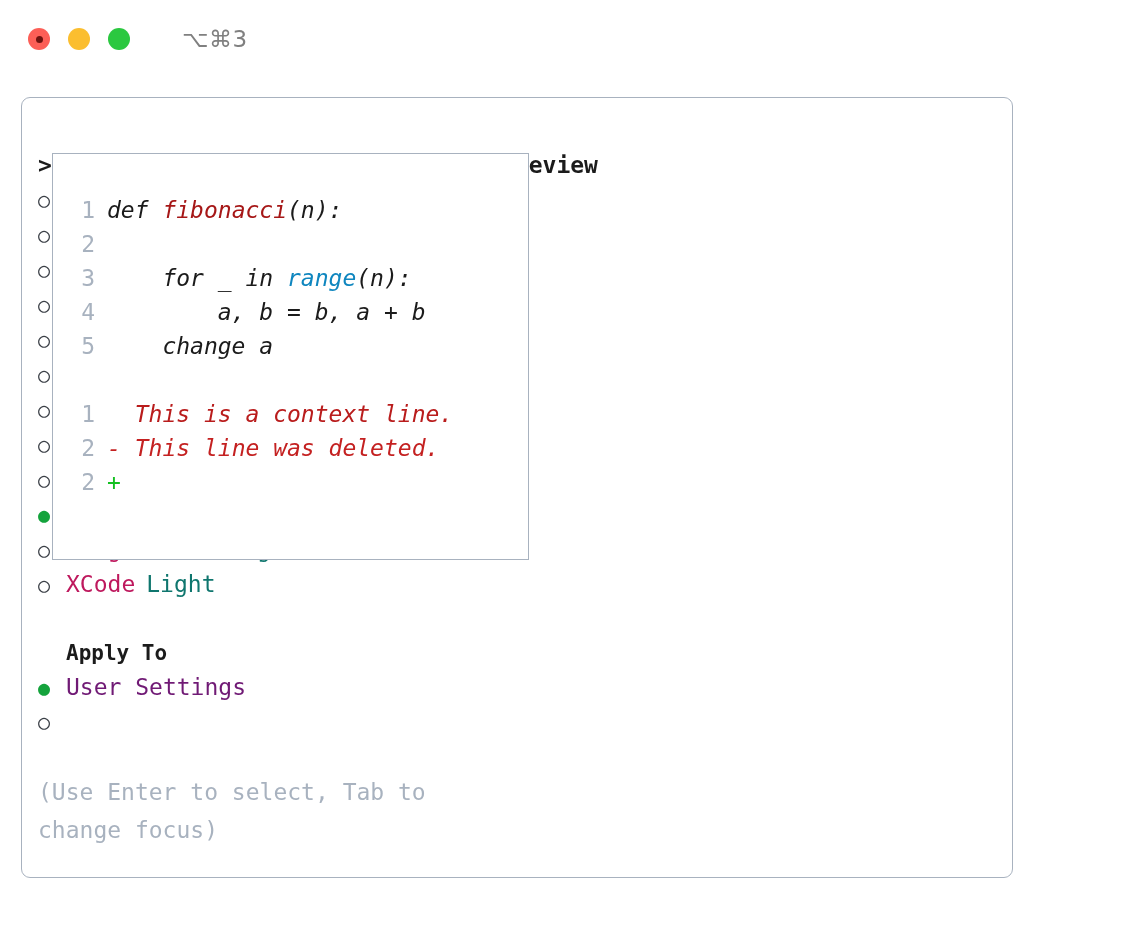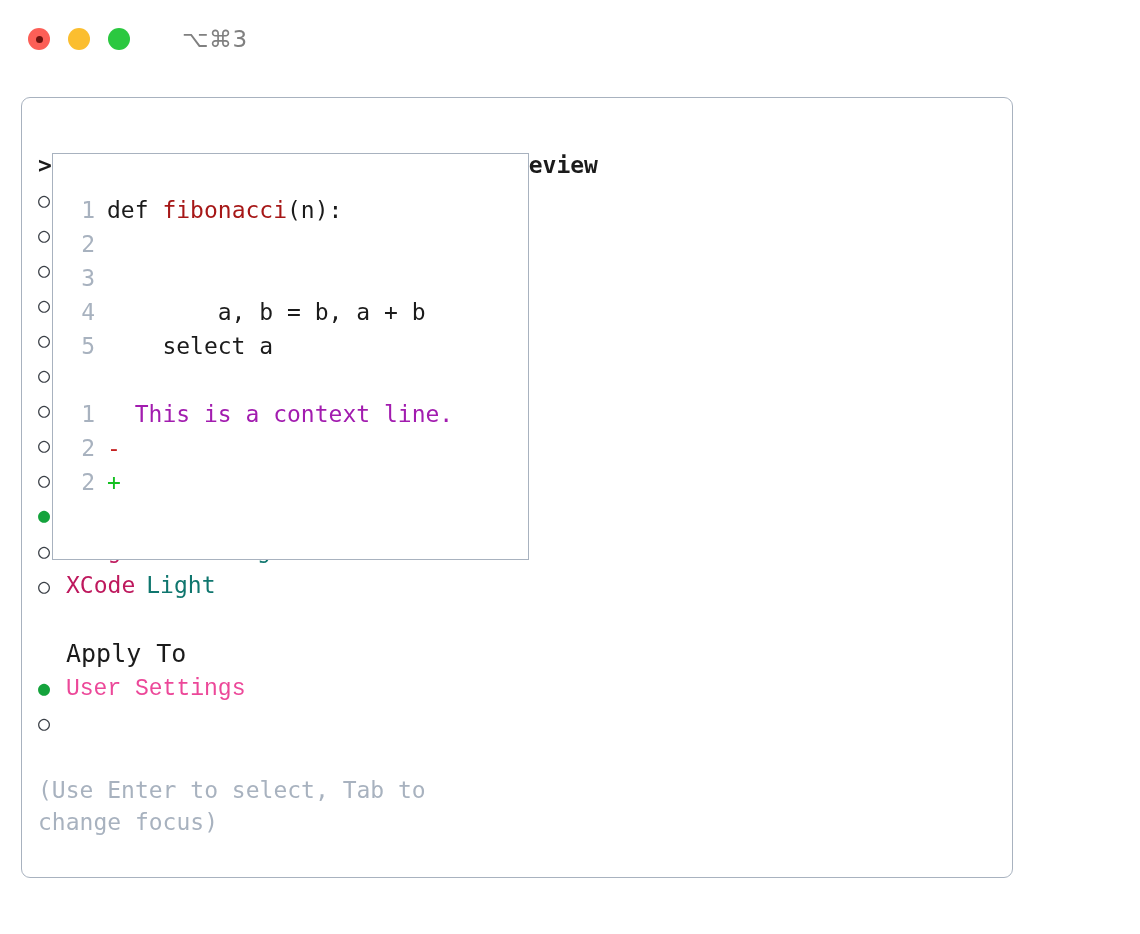--- a/index.html
+++ b/index.html
@@ -98,55 +98,55 @@
 
   .section-head {
     font-size: 23px;
     line-height: 34px;
     color: #1b1b1b;
     font-weight: bold;
     white-space: pre;
   }
 
   .subsection-head {
-    font-size: 25px;
+    font-size: 21px;
     line-height: 34px;
     color: #1b1b1b;
-    font-weight: normal;
+    font-weight: bold;
     white-space: pre;
     padding-left: 28px;
   }
 
   .opt {
     display: flex;
     align-items: baseline;
     font-size: 23px;
     line-height: 34px;
     white-space: pre;
   }
   .opt .marker {
     width: 28px;
     flex: 0 0 28px;
     color: #3a3f46;
     font-size: 20px;
     line-height: 34px;
   }
   .opt.selected .marker { color: #14a33c; }
   .opt .label { color: #be185d; }
-  .opt.selected .label { color: #ec4899; font-family: Liberation Mono, monospace; }
+  .opt.selected .label { color: #701a75; }
   .opt .variant {
     color: #0f766e;
     padding-left: 11px;
   }
 
   .spacer-row { height: 34px; }
 
   .hint {
     font-size: 23px;
-    line-height: 32px;
+    line-height: 38px;
     color: #a8b2bf;
     width: 410px;
     white-space: pre-wrap;
     word-break: break-word;
   }
 
   
   .right-col {
     position: absolute;
     left: 479px;
@@ -184,29 +184,29 @@
     display: flex;
     align-items: baseline;
   }
   .lnum {
     color: #a8b2bf;
     width: 22px;
     flex: 0 0 22px;
     text-align: right;
     margin-right: 12px;
   }
-  .ctext { white-space: pre; }
+  .ctext { white-space: pre; font-style: italic; }
 
   .tok-plain { color: #1b1b1b; }
   .tok-func  { color: #a61717; }
   .tok-num   { color: #0f857b; }
   .tok-builtin { color: #0f86bf; }
 
   .diff-gap { height: 34px; }
-  .diff-context { color: #a21caf; }
+  .diff-context { color: #b91c1c; }
   .diff-del { color: #c42121; }
   .diff-add { color: #14c021; }
 </style>
 </head>
 <body>
 
 <div class="window">
 
   <div class="titlebar">
     <div class="lights">
@@ -255,28 +255,28 @@
 
       <div class="right-col">
         <div class="preview-title">Preview</div>
       </div>
 
       <div class="code-box">
         <div class="code-body">
           <div id="code-lines">
               <div class="code-line"><span class="lnum">1</span><span class="ctext"><span class="tok-plain">def </span><span class="tok-func">fibonacci</span><span class="tok-plain">(n):</span></span></div>
               <div class="code-line"><span class="lnum">2</span></div>
-              <div class="code-line"><span class="lnum">3</span></div>
+              <div class="code-line"><span class="lnum">3</span><span class="ctext"><span class="tok-plain">    for _ in </span><span class="tok-builtin">range</span><span class="tok-plain">(n):</span></span></div>
               <div class="code-line"><span class="lnum">4</span><span class="ctext"><span class="tok-plain">        a, b = b, a + b</span></span></div>
-              <div class="code-line"><span class="lnum">5</span><span class="ctext"><span class="tok-plain">    select a</span></span></div>
+              <div class="code-line"><span class="lnum">5</span><span class="ctext"><span class="tok-plain">    change a</span></span></div>
             </div>
           <div class="diff-gap"></div>
           <div id="diff-lines">
               <div class="code-line"><span class="lnum">1</span><span class="ctext diff-context">  </span><span class="ctext diff-context">This is a context line.</span></div>
-              <div class="code-line"><span class="lnum">2</span><span class="ctext diff-del">- </span></div>
+              <div class="code-line"><span class="lnum">2</span><span class="ctext diff-del">- </span><span class="ctext diff-del">This line was deleted.</span></div>
               <div class="code-line"><span class="lnum">2</span><span class="ctext diff-add">+ </span></div>
             </div>
         </div>
       </div>
 
     </div>
   </div>
 </div>
 
 </body></html>

